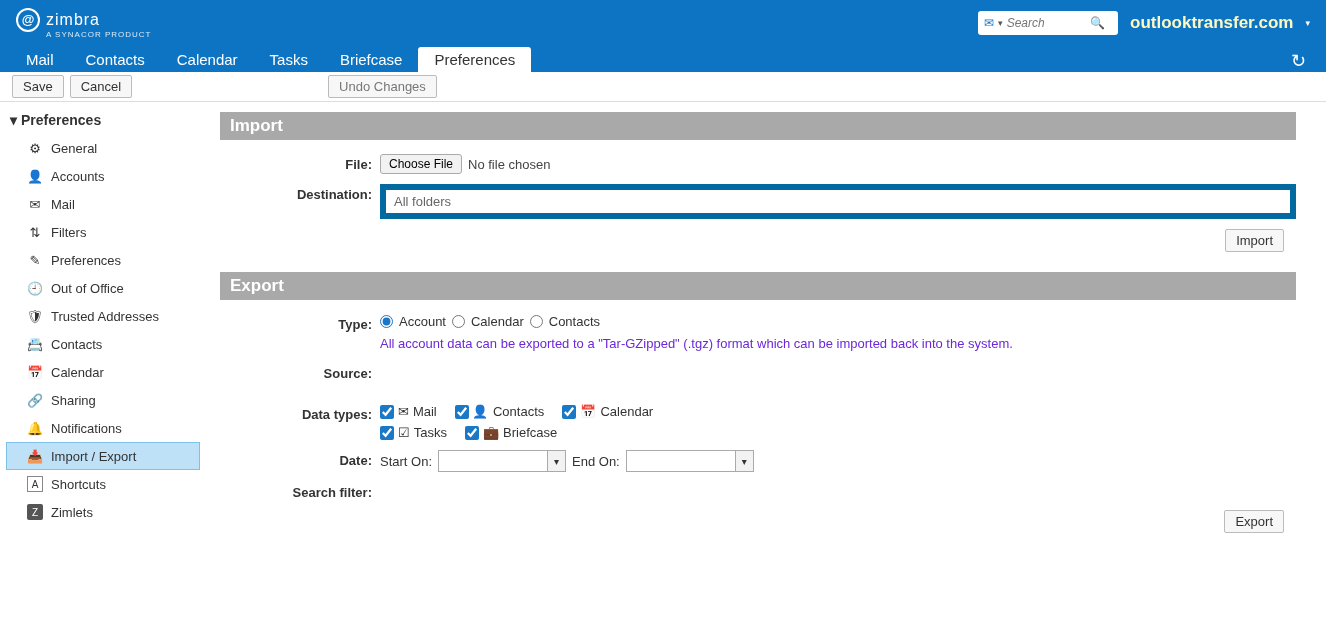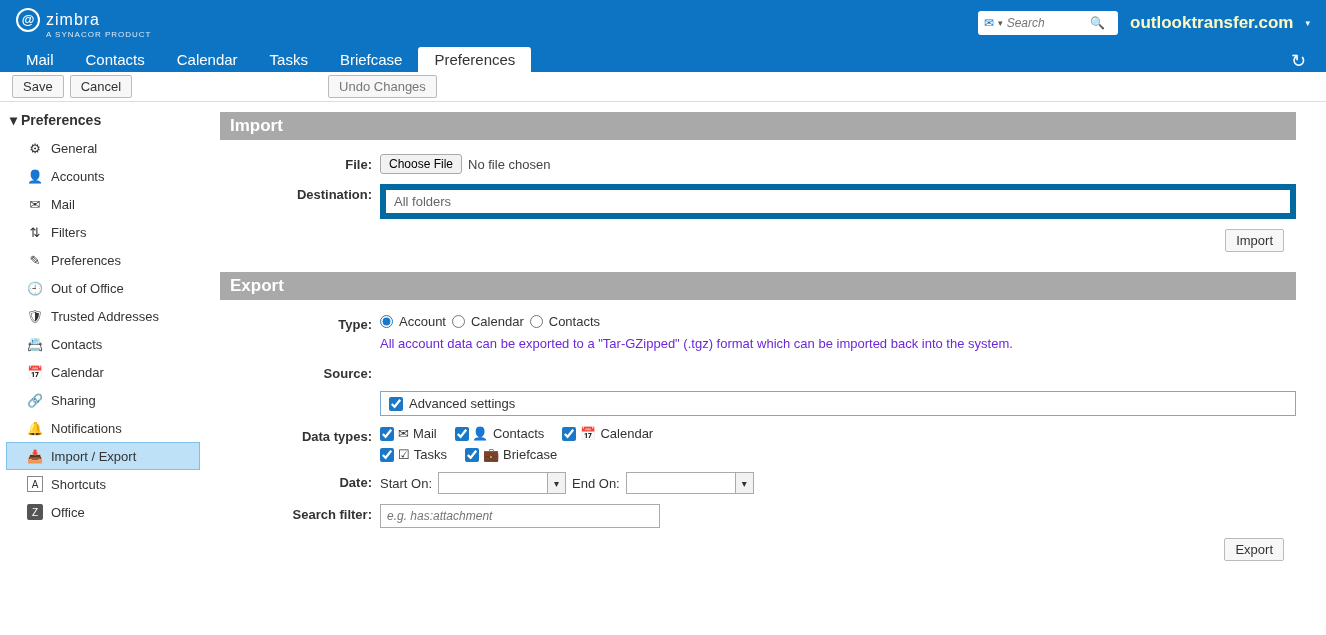--- a/index.html
+++ b/index.html
@@ -203,21 +203,21 @@
     <div class="side-item selected">
         <span class="side-icon">📥</span>
         <span>Import / Export</span>
       </div>
     <div class="side-item">
         <span class="side-icon" style="border:1px solid #888;font-size:10px;">A</span>
         <span>Shortcuts</span>
       </div>
     <div class="side-item">
         <span class="side-icon" style="background:#555;color:#fff;font-size:10px;border-radius:2px;">Z</span>
-        <span>Office</span>
+        <span>Zimlets</span>
       </div>
   </div>
 
   <div class="content">
 
     <div class="section-header">Import</div>
     <div class="form-row">
       <div class="form-label">File:</div>
       <div class="form-body">
         <div class="inline-row">
@@ -258,26 +258,20 @@
         <div class="hint">All account data can be exported to a "Tar-GZipped" (.tgz) format which can be imported back into the system.</div>
       </div>
     </div>
 
     <div class="form-row">
       <div class="form-label">Source:</div>
     </div>
 
     <div class="form-row">
       <div class="form-label"></div>
-      <div class="form-body">
-        <div class="adv-box">
-          <input type="checkbox" class="check" checked="" style="">
-          <span>Advanced settings</span>
-        </div>
-      </div>
     </div>
 
     <div class="form-row">
       <div class="form-label">Data types:</div>
       <div class="form-body">
         <div class="dt-row">
           <div class="dt-item">
               <input type="checkbox" class="check" checked="" style="">
               <span class="mini-icon">✉</span>
               <span>Mail</span>
@@ -321,23 +315,20 @@
           <span class="date-combo">
               <input type="text" style="">
               <span class="dd">▾</span>
             </span>
         </div>
       </div>
     </div>
 
     <div class="form-row">
       <div class="form-label">Search filter:</div>
-      <div class="form-body">
-        <input class="search-filter" placeholder="e.g. has:attachment" style="">
-      </div>
     </div>
 
 
     <div class="right-btn-row">
       <button class="btn">Export</button>
     </div>
 
   </div>
 </div>
 

